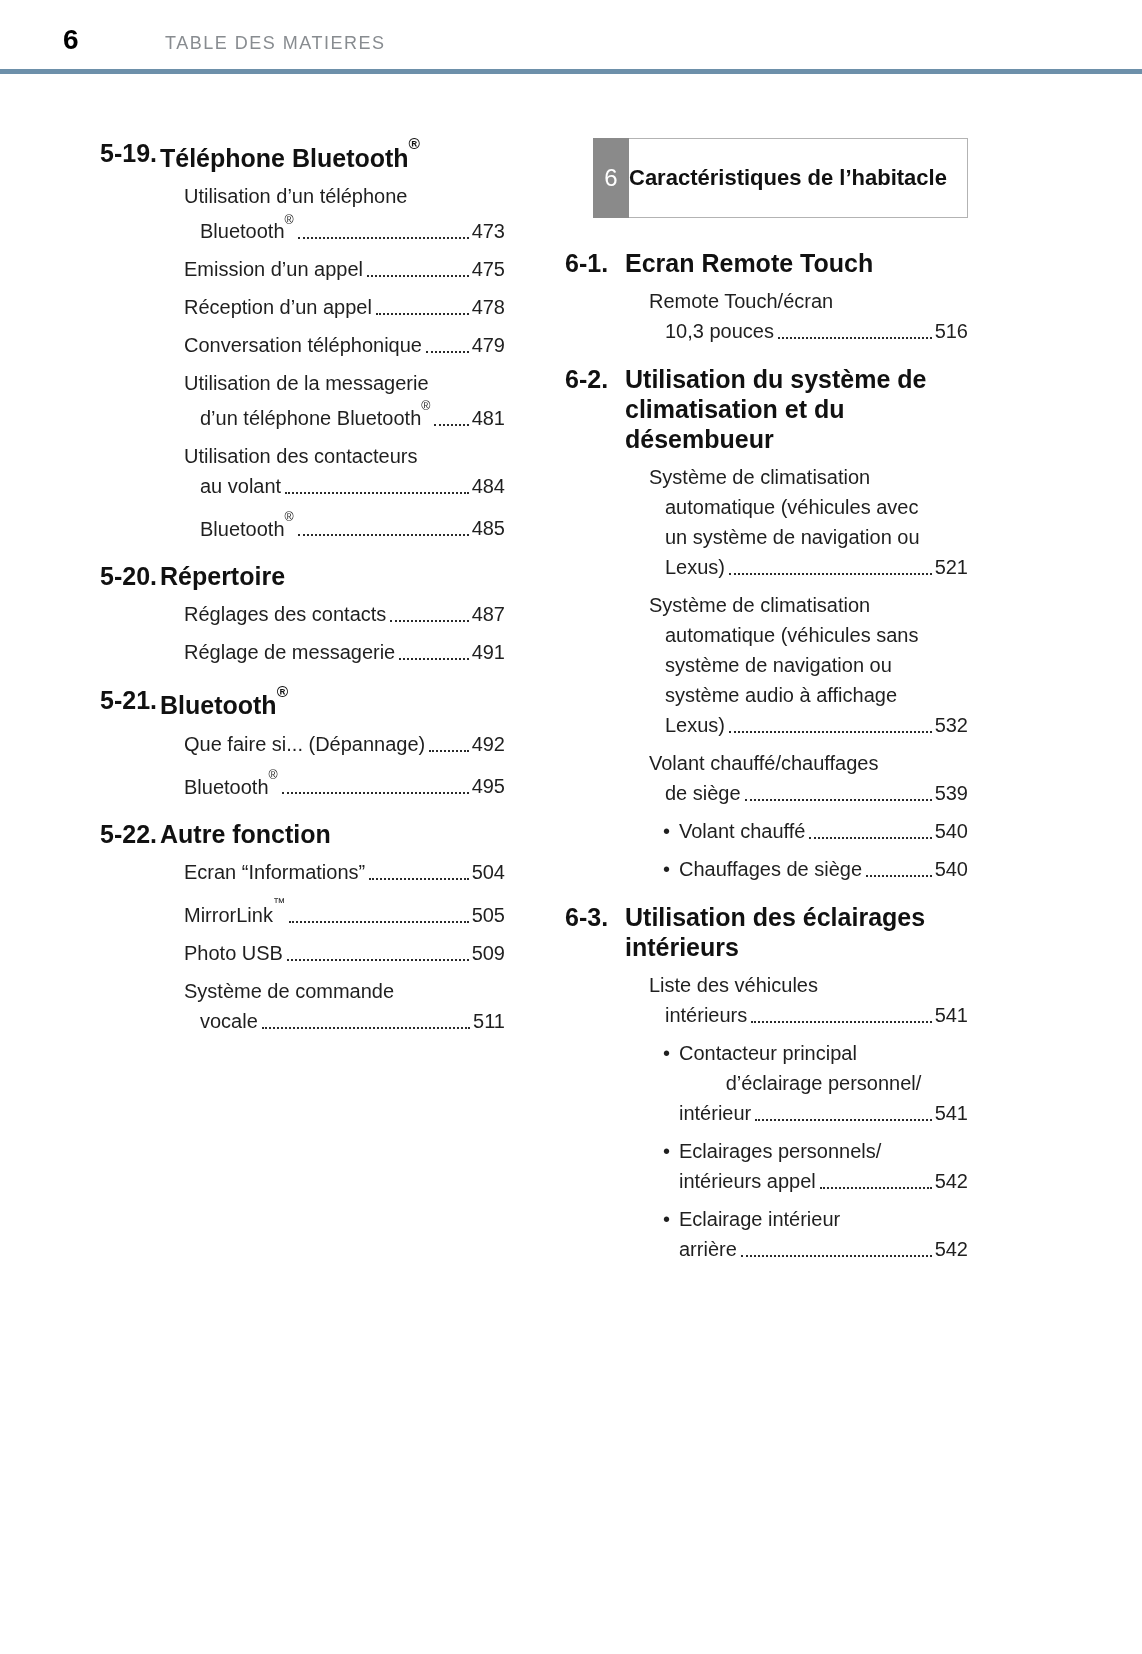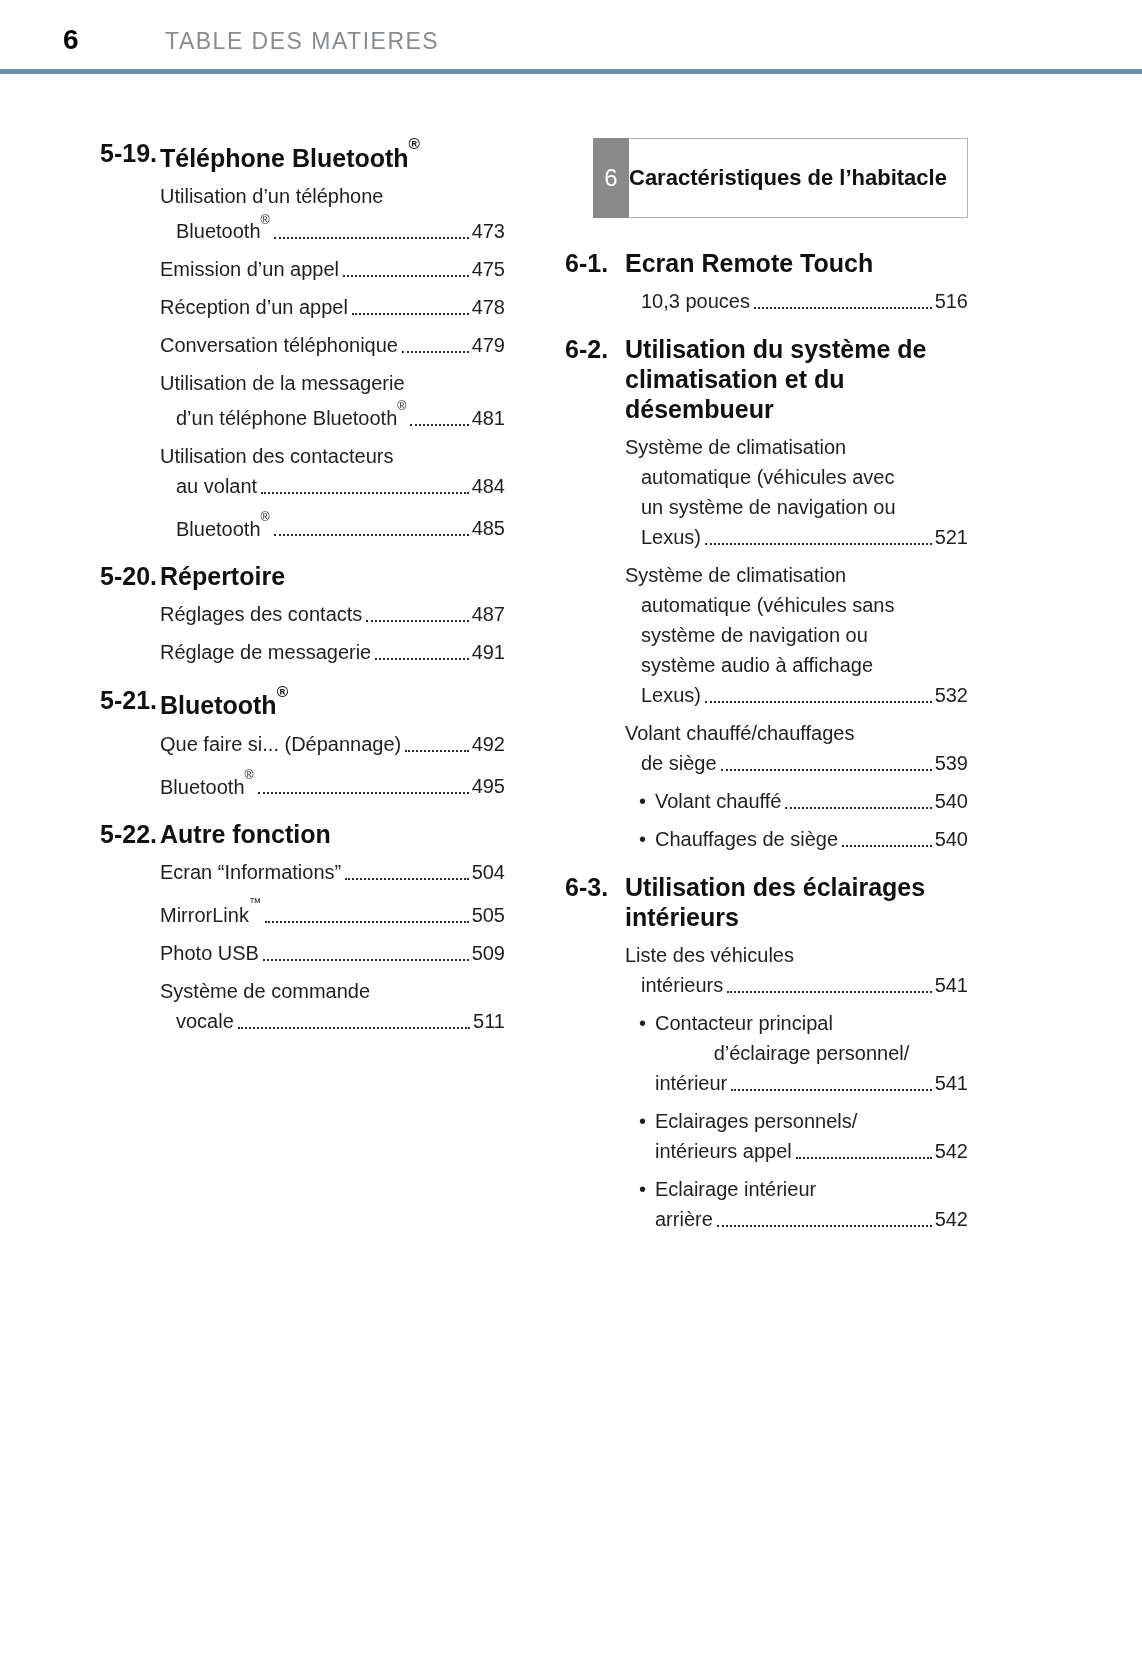--- a/index.html
+++ b/index.html
@@ -6,21 +6,21 @@
   body {
     width:1142px; height:1654px; background:#ffffff;
     font-family:"Liberation Sans", sans-serif;
     color:var(--text, #1f1f1f);
     -webkit-font-smoothing:antialiased;
   }
   
   .header { padding-top:24px; }
   .header-row { display:flex; align-items:baseline; padding-left:63px; }
   .hdr-pagenum { font-size:28px; font-weight:bold; color:#000; letter-spacing:0.5px; }
-  .hdr-title { margin-left:86px; font-size:23px; color:var(--hdr, #888c90); letter-spacing:1.5px; }
+  .hdr-title { margin-left:86px; font-size:18px; color:var(--hdr, #888c90); letter-spacing:1.5px; }
   .hdr-rule { height:5px; background:var(--rule, #6d90aa); margin-top:13px; }
 
   
   .content { display:flex; padding-left:100px; margin-top:64px; }
   .col-left  { width:405px; flex-shrink:0; }
   .col-right { width:403px; flex-shrink:0; margin-left:60px; }
 
   
   .chapter-box { display:flex; height:80px; margin-left:28px; margin-bottom:30px; }
   .chapter-tab {
@@ -34,21 +34,21 @@
     font-weight:bold; font-size:22px; color:#111;
   }
 
   
   .section { margin-top:18px; }
   .section:first-child { margin-top:0; }
   .section-heading { display:flex; font-weight:bold; font-size:25px; line-height:30px; margin-bottom:8px; color:#111; }
   .section-number { width:60px; flex-shrink:0; }
   .section-title { flex:1; }
   .entries { padding-left:60px; }
-  .entry { margin-bottom:8px; }
+  .entry { margin-bottom:8px;margin-left:24px; }
   .entry-line { display:flex; align-items:baseline; font-size:20px; line-height:30px; }
   .entry-line.cont { padding-left:16px; }
   .entry.bullet .entry-line.first { padding-left:14px; }
   .entry.bullet .entry-line.cont  { padding-left:30px;justify-content:center; }
   .bullet-marker { width:16px; flex-shrink:0; }
   .line-text { white-space:nowrap; }
   .leader {
     flex:1; min-width:10px; align-self:flex-end;
     border-bottom:2px dotted #2a2a2a;
     margin:0 3px 7px 4px;
@@ -234,20 +234,23 @@
     </div>
   <div class="section">
         <div class="section-heading">
           <span class="section-number">6-1.</span>
           <span class="section-title">
             <div class="rich">Ecran Remote Touch</div>
           </span>
         </div>
         <div class="entries">
           <div class="entry">
+            <div class="entry-line first">
+              <span class="line-text rich">Remote Touch/écran</span>
+            </div>
             <div class="entry-line cont">
               <span class="line-text rich">10,3 pouces</span>
               <span class="leader"></span>
               <span class="page-ref">516</span>
             </div>
           </div>
         </div>
       </div>
       <div class="section">
         <div class="section-heading">

